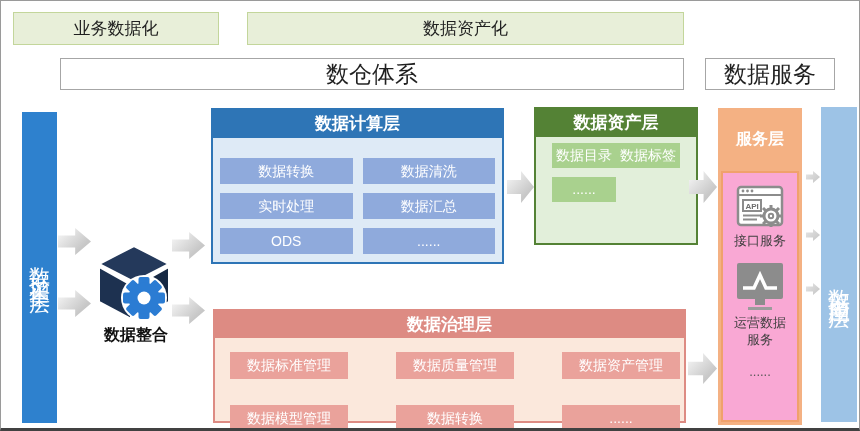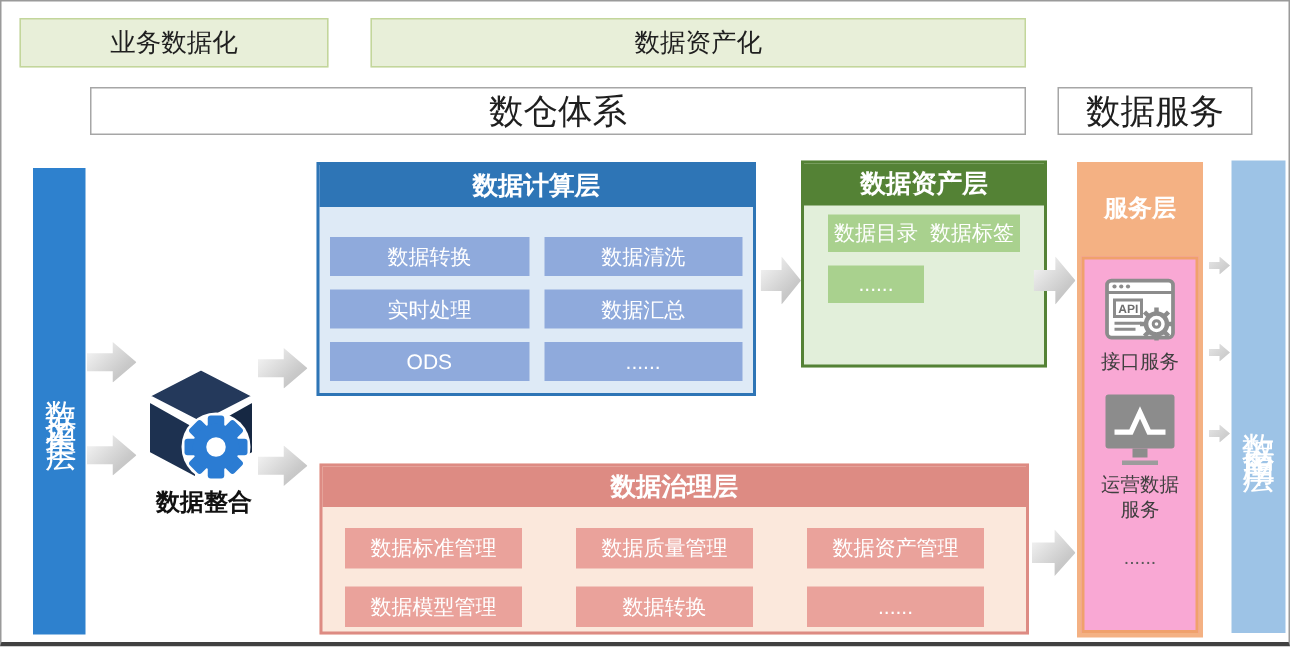--- a/index.html
+++ b/index.html
@@ -32,21 +32,21 @@
   .compute-body{display:grid;grid-template-columns:1fr 1fr;column-gap:10px;row-gap:9px;padding:20px 7px 6px 7px;}
   .cell{color:#fff;font-size:14px;text-align:center;}
   .compute-body .cell{background:#8faadc;height:26px;line-height:26px;}
   .asset{border-color:#548235;background:#e2efda;}
   .asset .layer-title{background:#548235;height:28px;line-height:28px;font-size:17px;}
   .asset-body{display:grid;grid-template-columns:1fr 1fr;row-gap:9px;padding:6px 16px;}
   .asset-body .cell{background:#a9d18e;height:25px;line-height:25px;}
   .governance{border-color:#dd8b83;background:#fbe8dc;}
   .governance .layer-title{background:#dd8b83;height:27px;line-height:27px;font-size:17px;}
   .governance-body{display:grid;grid-template-columns:repeat(3,118px);justify-content:space-between;
-    row-gap:12px;padding:14px 28px 0 15px;}
+    row-gap:26px;padding:14px 4px 0 15px;}
   .governance-body .cell{background:#eaa29b;height:27px;line-height:27px;}
   
   .service{background:#f4b183;}
   .service-title{color:#fff;font-weight:bold;font-size:16px;text-align:center;height:63px;
     display:flex;align-items:center;justify-content:center;}
   .service-inner{position:absolute;left:3px;right:3px;top:63px;bottom:3px;background:#f9a8d4;
     border:2px solid #f0a16c;display:flex;flex-direction:column;align-items:center;}
   .svc-label{font-size:13px;color:#3f3f3f;text-align:center;line-height:1.25;width:64px;}
   .svc-more{font-size:13px;color:#595959;margin-top:16px;}
   

